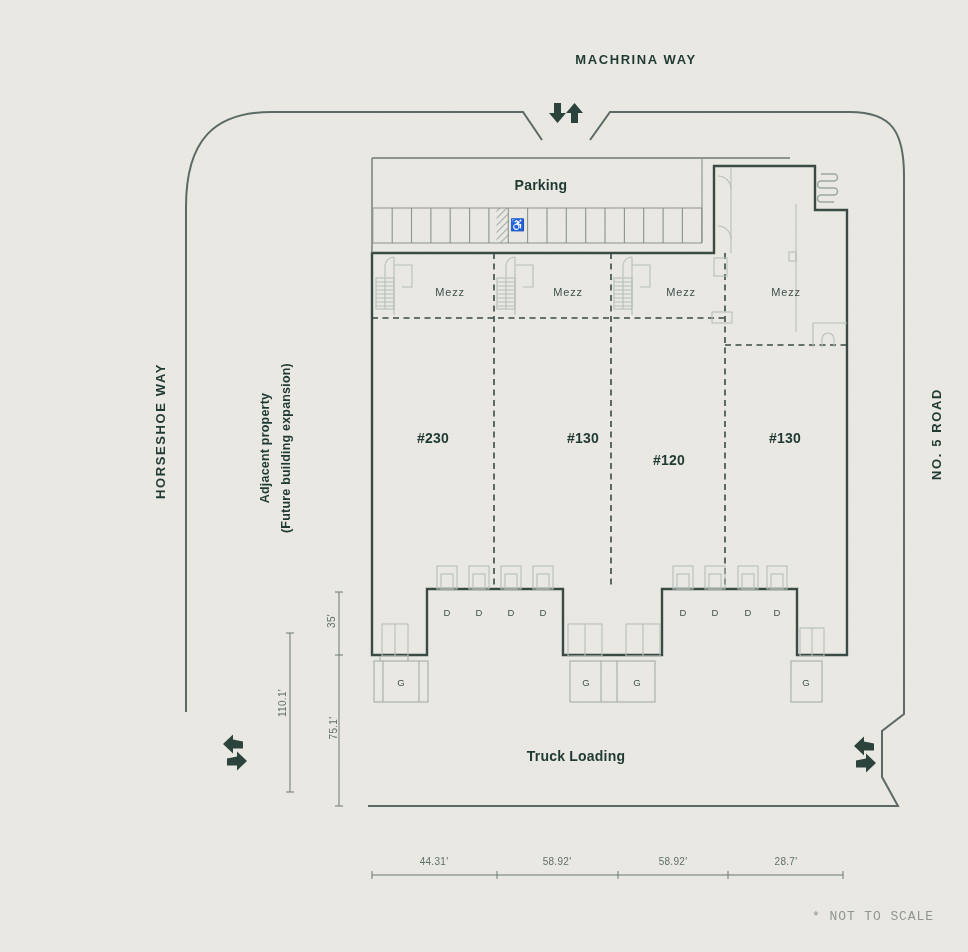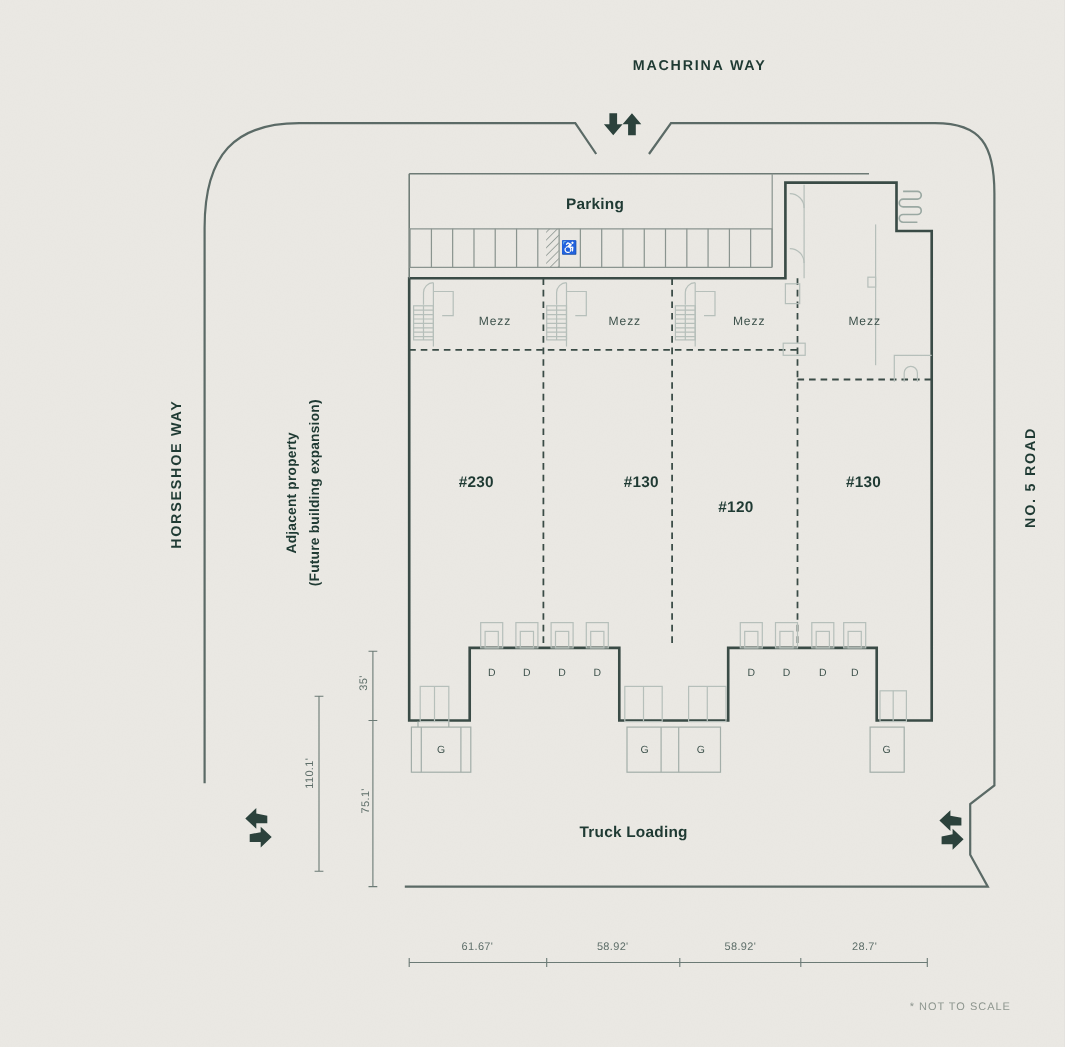--- a/index.html
+++ b/index.html
@@ -8,21 +8,21 @@
   #plan svg.canvas{position:absolute;left:0;top:0;}
   .lbl{position:absolute;white-space:nowrap;transform:translate(-50%,-50%);
        color:#1f3a33;font-family:"Liberation Sans",sans-serif;}
   .lbl.v{transform:translate(-50%,-50%) rotate(-90deg);}
   .street{font-weight:bold;font-size:13px;letter-spacing:1.6px;}
   .big{font-weight:bold;font-size:14px;letter-spacing:.2px;}
   .adj{font-weight:bold;font-size:12.5px;text-align:center;line-height:1.65;letter-spacing:.2px;}
   .mezz{font-size:11px;color:#3e524c;letter-spacing:.8px;}
   .door{font-size:9.5px;color:#3e524c;}
   .dim{font-size:10px;color:#5f6f6a;letter-spacing:.3px;}
-  .note{font-size:10px;color:#8e968f;letter-spacing:.9px;}
+  .note{font-size:13px;color:#8e968f;letter-spacing:.9px;font-family:Liberation Mono, monospace;}
   .wc{font-size:12px;color:#93aea7;}
 </style>
 </head>
 <body>
 
 <div id="plan">
 
   <svg class="canvas" width="968" height="952" viewBox="0 0 968 952">
     <defs>
       <pattern id="hatch" width="5" height="5" patternTransform="rotate(45)" patternUnits="userSpaceOnUse">
@@ -195,21 +195,21 @@
   <div class="lbl door" style="left:748px;top:612px">D</div>
   <div class="lbl door" style="left:777px;top:612px">D</div>
 
   <div class="lbl door" style="left:401px;top:682px">G</div>
   <div class="lbl door" style="left:586px;top:682px">G</div>
   <div class="lbl door" style="left:637px;top:682px">G</div>
   <div class="lbl door" style="left:806px;top:682px">G</div>
 
   <div class="lbl wc" style="left:518px;top:225px">♿</div>
 
-  <div class="lbl dim" style="left:434px;top:861px">61.67'</div>
+  <div class="lbl dim" style="left:434px;top:861px">44.31'</div>
   <div class="lbl dim" style="left:557px;top:861px">58.92'</div>
   <div class="lbl dim" style="left:673px;top:861px">58.92'</div>
   <div class="lbl dim" style="left:786px;top:861px">28.7'</div>
 
   <div class="lbl v dim" style="left:282px;top:703px">110.1'</div>
   <div class="lbl v dim" style="left:331px;top:621px">35'</div>
   <div class="lbl v dim" style="left:333px;top:728px">75.1'</div>
 
   <div class="lbl note" style="left:873px;top:916px">* NOT TO SCALE</div>
 

